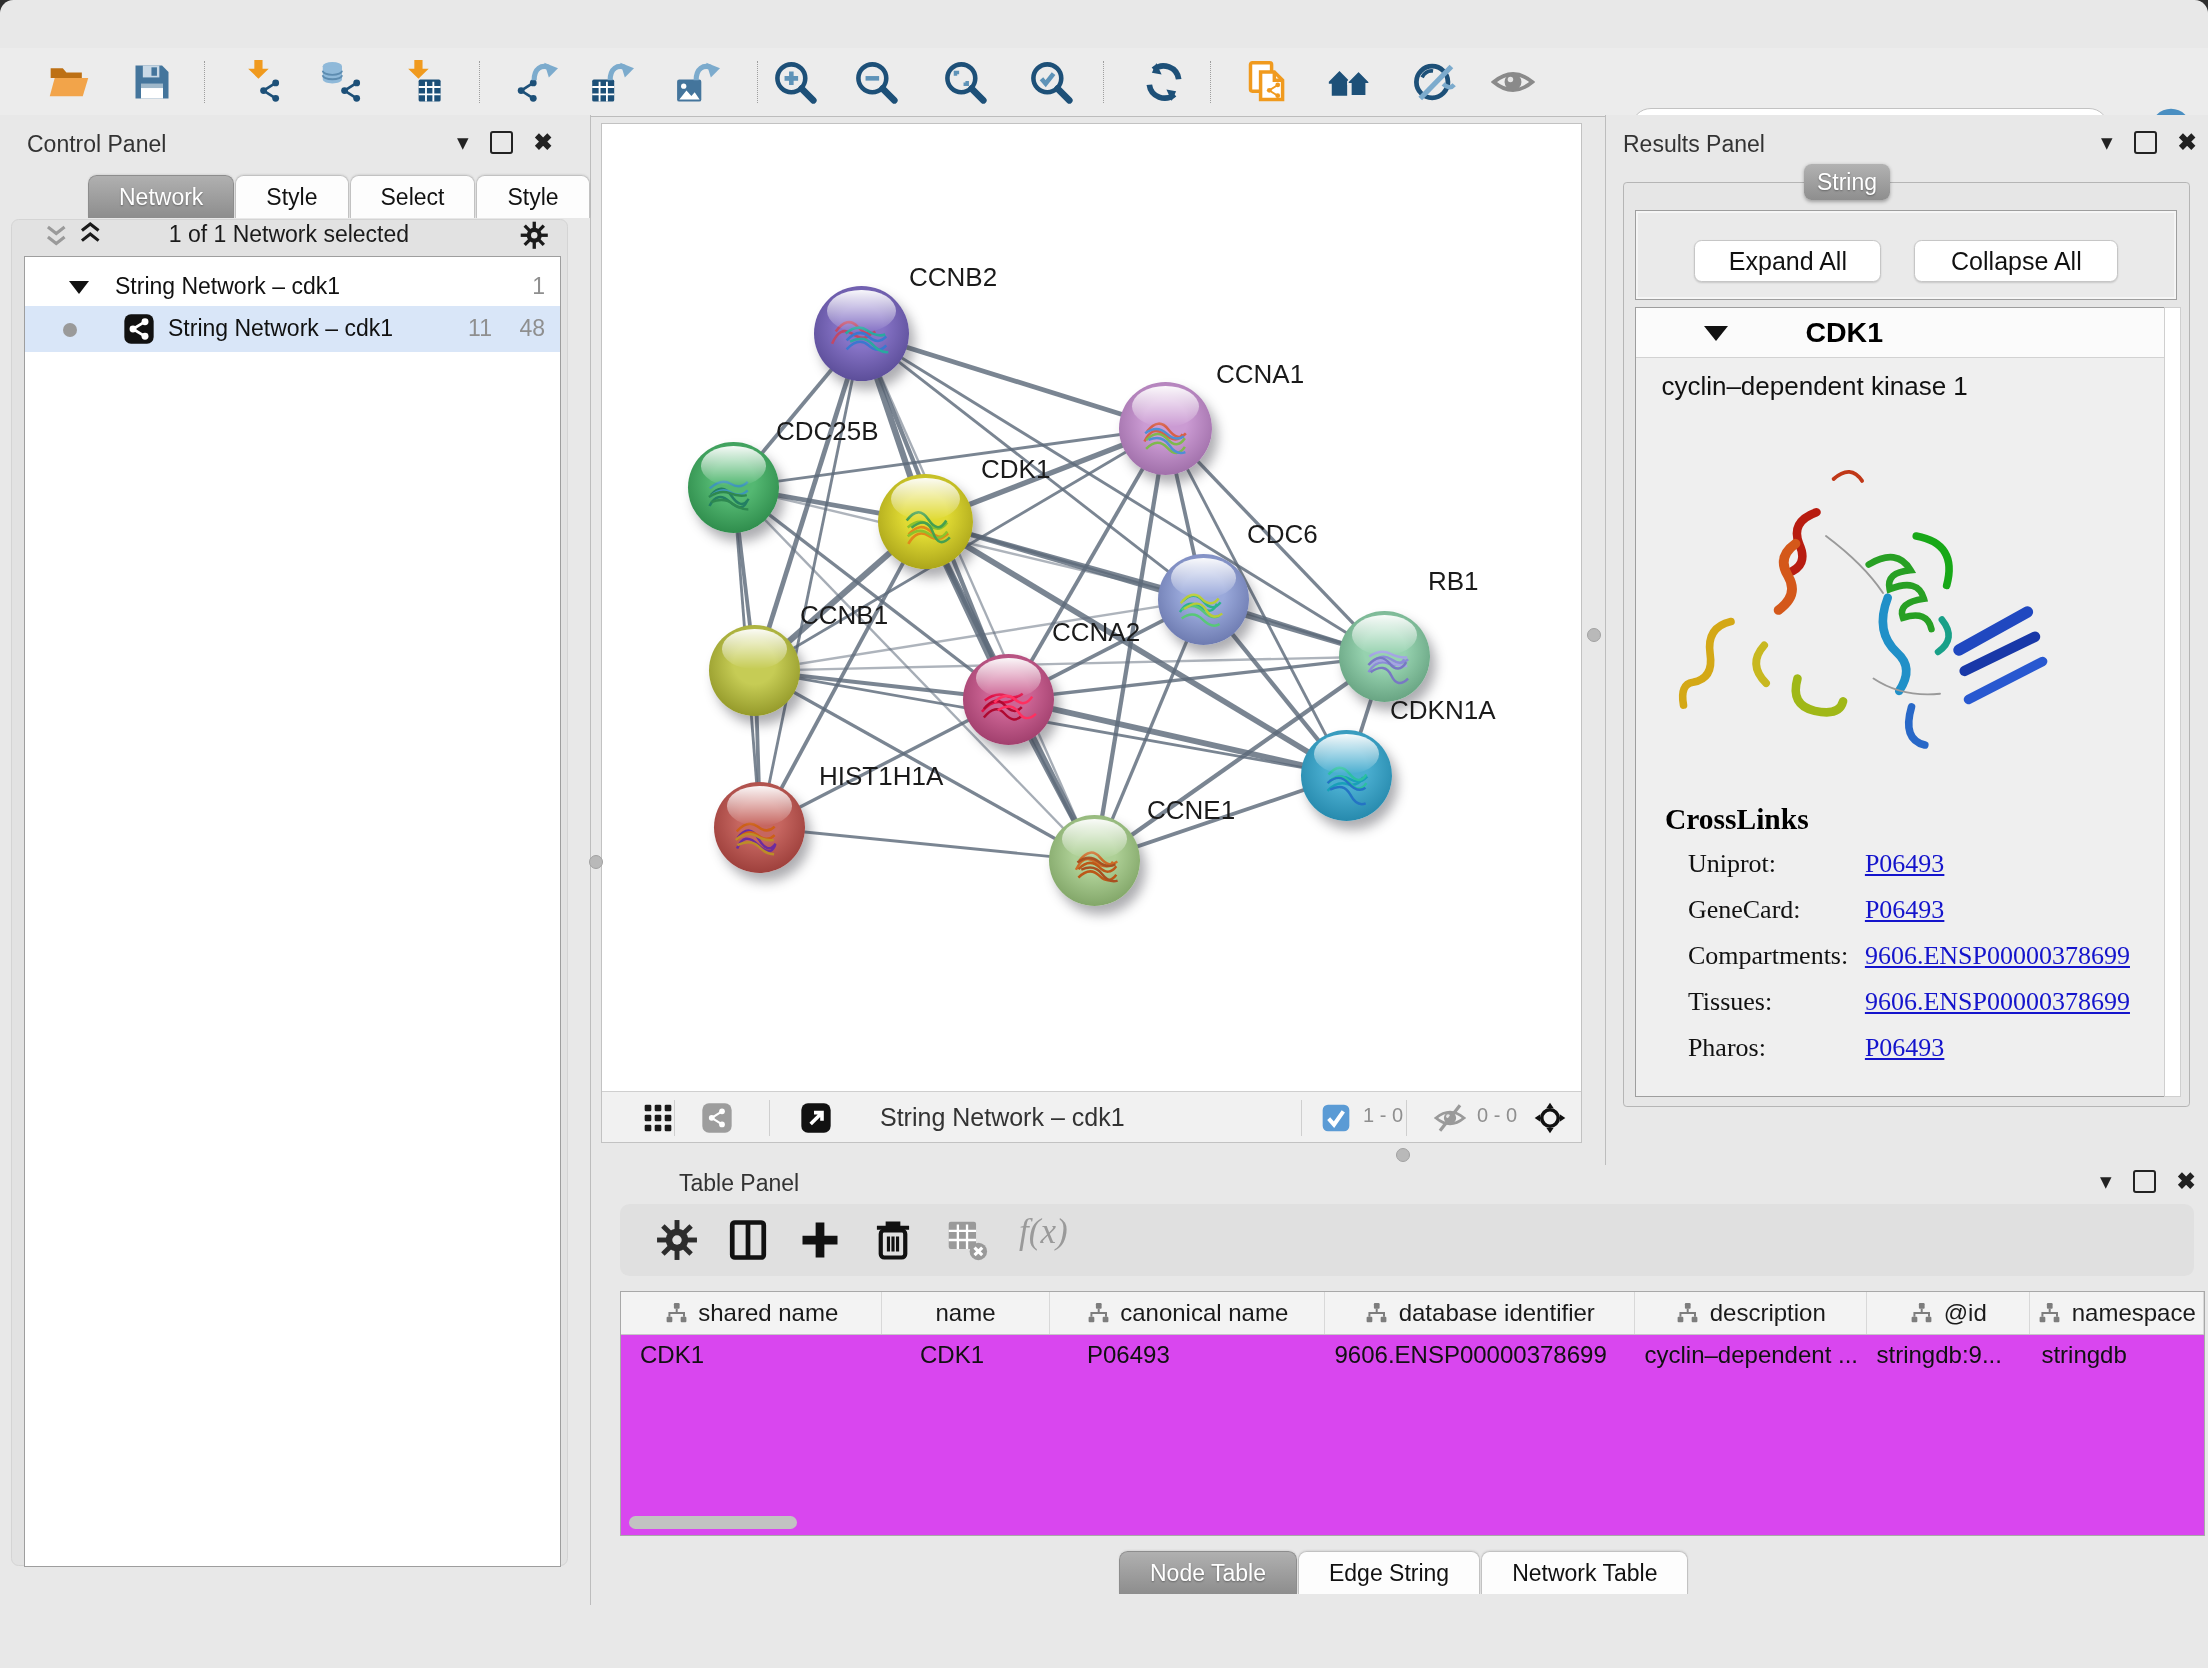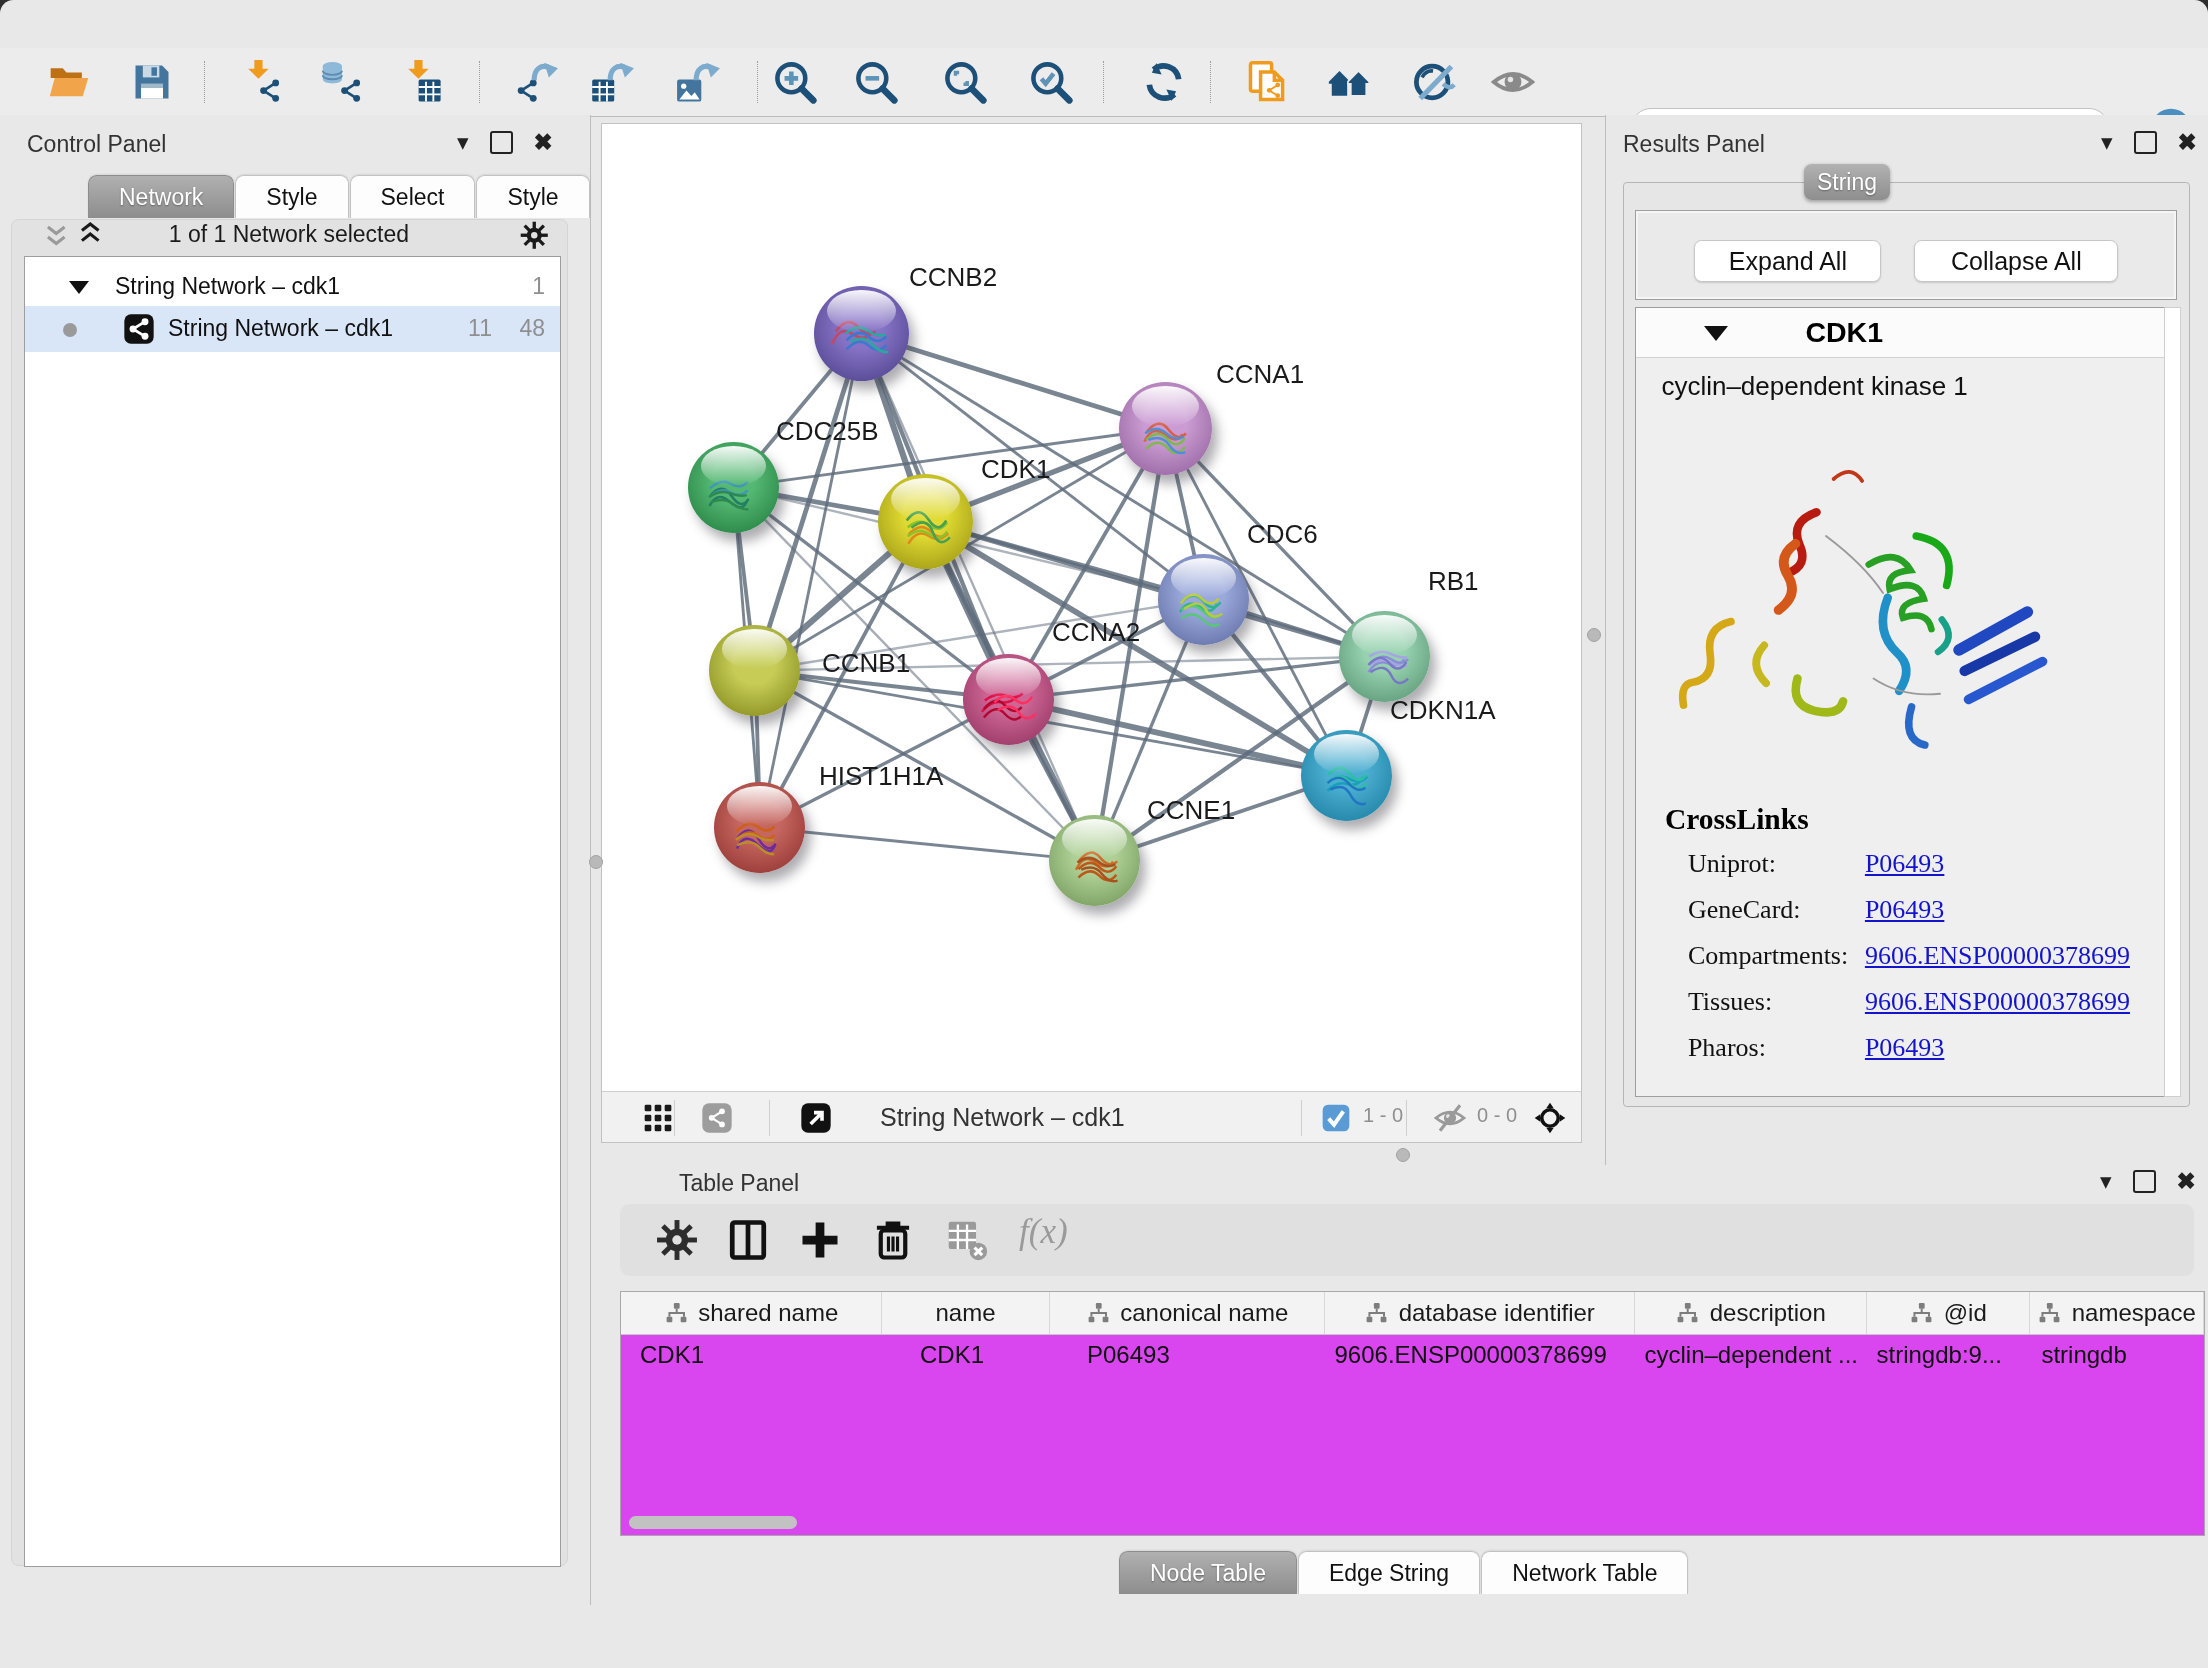--- a/index.html
+++ b/index.html
@@ -482,21 +482,21 @@
             <path d="M32 48 q12 -8 22 -3 t18 4" stroke="#a4a4e4" stroke-width="2.6" fill="none" transform="translate(0 9) rotate(0 48 48)"></path>
             <path d="M31 57 q12 -14 22 -2 t18 -1" stroke="#7878c4" stroke-width="2.6" fill="none"></path>
             <path d="M31 57 q12 -14 22 -2 t18 -1" stroke="#7878c4" stroke-width="2.6" fill="none" transform="translate(4 12) rotate(14 48 48)"></path>
           </svg>
           <i class="gloss"></i>
         </div>
         <span class="node-label" style="left: 826px; top: 442px;">RB1</span>
         <div class="node" style="left: 107px; top: 501px; width: 91px; height: 91px; background: radial-gradient(circle at 50% 42%, rgb(198, 204, 85) 30%, rgb(127, 132, 24) 96%);">
           <i class="gloss"></i>
         </div>
-        <span class="node-label" style="left: 220px; top: 476px; margin-top: 48px;">CCNB1</span>
+        <span class="node-label" style="left: 198px; top: 476px;">CCNB1</span>
         <div class="node" style="left: 361px; top: 530px; width: 91px; height: 91px; background: radial-gradient(circle at 50% 42%, rgb(205, 101, 149) 30%, rgb(142, 47, 92) 96%);">
           <svg viewBox="0 0 96 96" style="height: 91px; width: 91px;">
             <path d="M23 49 q12 -9 22 -5 t18 -2" stroke="#e00f46" stroke-width="2.6" fill="none"></path>
             <path d="M23 49 q12 -9 22 -5 t18 -2" stroke="#e00f46" stroke-width="2.6" fill="none" transform="translate(-4 6) rotate(-14 48 48)"></path>
             <path d="M22 58 q12 -15 22 -4 t18 2" stroke="#b00830" stroke-width="2.6" fill="none"></path>
             <path d="M22 58 q12 -15 22 -4 t18 2" stroke="#b00830" stroke-width="2.6" fill="none" transform="translate(0 9) rotate(0 48 48)"></path>
             <path d="M33 51 q12 -12 22 -3 t18 -3" stroke="#ff3060" stroke-width="2.6" fill="none"></path>
             <path d="M33 51 q12 -12 22 -3 t18 -3" stroke="#ff3060" stroke-width="2.6" fill="none" transform="translate(4 12) rotate(14 48 48)"></path>
           </svg>
           <i class="gloss"></i>

